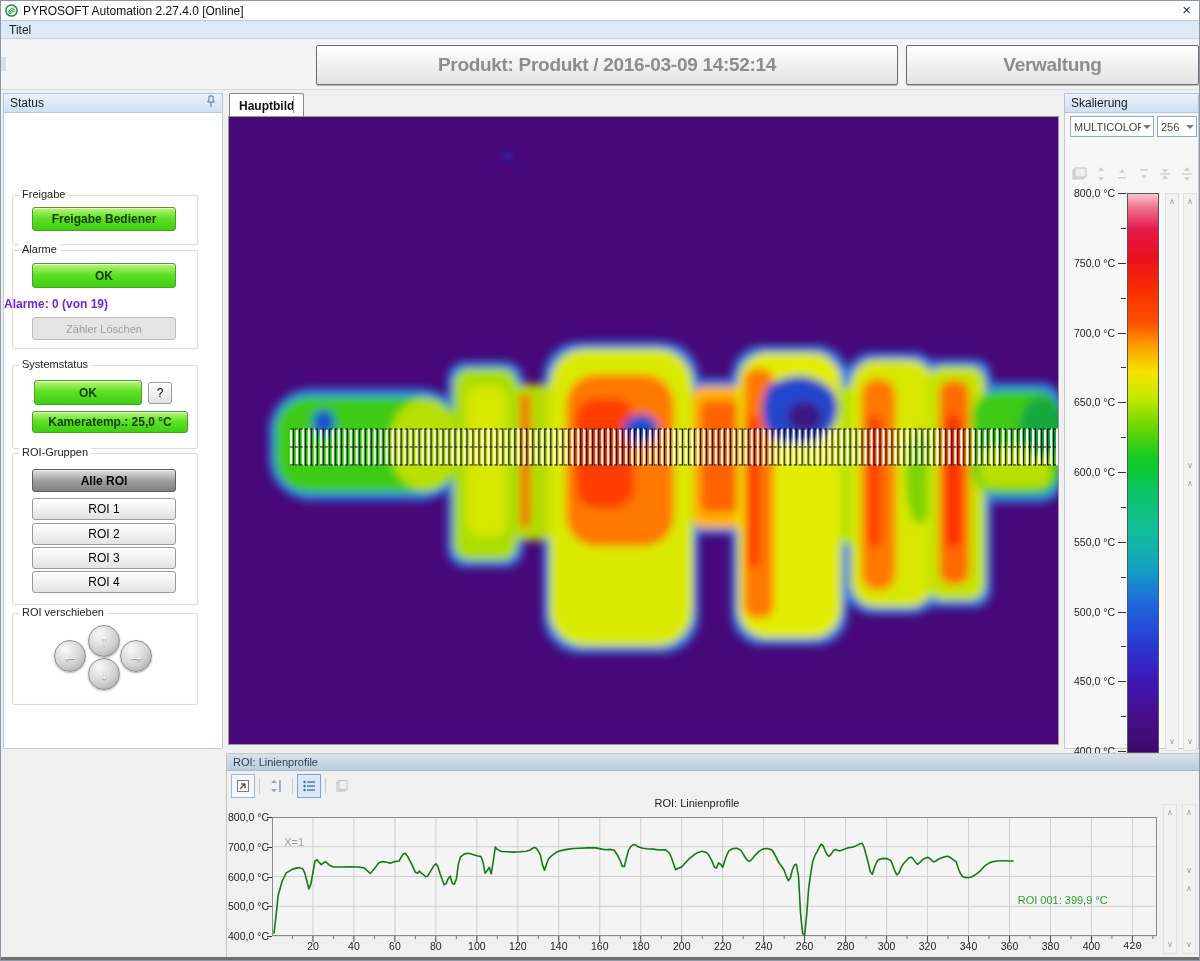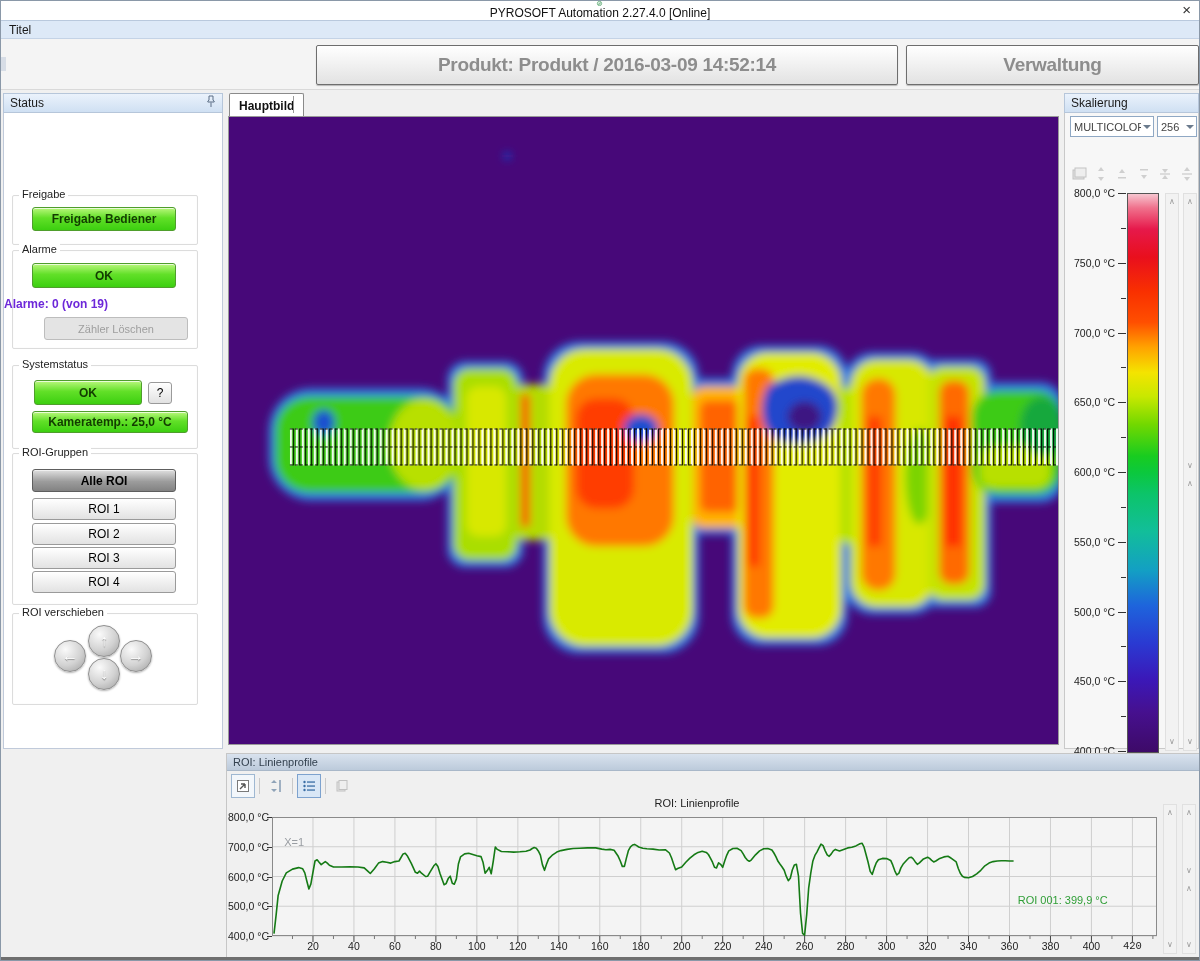--- a/index.html
+++ b/index.html
@@ -1,19 +1,19 @@
 <!DOCTYPE html>
 <html><head>
 <meta charset="utf-8">
 <style>
   html,body{margin:0;padding:0;background:#cfcfcf;font-family:"Liberation Sans",sans-serif;}
   .window{position:relative;width:1200px;height:961px;background:#f0f0f0;overflow:hidden;
           border:1px solid #8a98a8;box-sizing:border-box;}
   
-  .titlebar{position:absolute;left:0;top:0;width:100%;height:19px;background:#fff;display:flex;align-items:center;flex-direction:column;}
+  .titlebar{position:absolute;left:0;top:0;width:100%;height:19px;background:#fff;display:flex;align-items:center;}
   .titlebar .app-icon{width:13px;height:13px;margin:0 5px 0 4px;}
   .titlebar .title-text{font-size:12px;color:#111;}
   .close-x{position:absolute;right:8px;top:0px;font-size:15px;color:#333;line-height:18px;cursor:default;}
   
   .menubar{position:absolute;left:0;top:19px;width:100%;height:19px;background:#dde9f7;
            border-top:1px solid #b9c9dd;border-bottom:1px solid #c4d3e6;box-sizing:border-box;
            display:flex;align-items:center;font-size:12px;color:#1a1a1a;padding-left:8px;}
   
   .topbar{position:absolute;left:0;top:38px;width:100%;height:50px;background:#f4f4f4;border-bottom:1px solid #d9d9d9;}
   .big-btn{position:absolute;top:6px;height:38px;background:linear-gradient(#ffffff,#f2f2f2 45%,#e2e2e2);
@@ -139,21 +139,21 @@
       <div class="group" style="top:82px;height:48px;">
         <span class="group-label">Freigabe</span>
       </div>
       <div class="sbtn green" style="left:28px;top:94px;width:144px;height:24px;">Freigabe Bediener</div>
 
       <div class="group" style="top:137px;height:97px;">
         <span class="group-label">Alarme</span>
       </div>
       <div class="sbtn green" style="left:28px;top:150px;width:144px;height:25px;">OK</div>
       <div class="alarm-count" style="top:184px;">Alarme: 0 (von 19)</div>
-      <div class="sbtn disabled" style="left:40px;top:204px;width:144px;height:23px;font-size:11px;">Zähler Löschen</div>
+      <div class="sbtn disabled" style="left:28px;top:204px;width:144px;height:23px;font-size:11px;">Zähler Löschen</div>
 
       <div class="group" style="top:252px;height:82px;">
         <span class="group-label">Systemstatus</span>
       </div>
       <div class="sbtn green" style="left:30px;top:267px;width:108px;height:25px;">OK</div>
       <div class="sbtn light" style="left:144px;top:269px;width:24px;height:22px;">?</div>
       <div class="sbtn green" style="left:28px;top:298px;width:156px;height:22px;font-size:12px;">Kameratemp.: 25,0 °C</div>
 
       <div class="group" style="top:340px;height:150px;">
         <span class="group-label">ROI-Gruppen</span>

